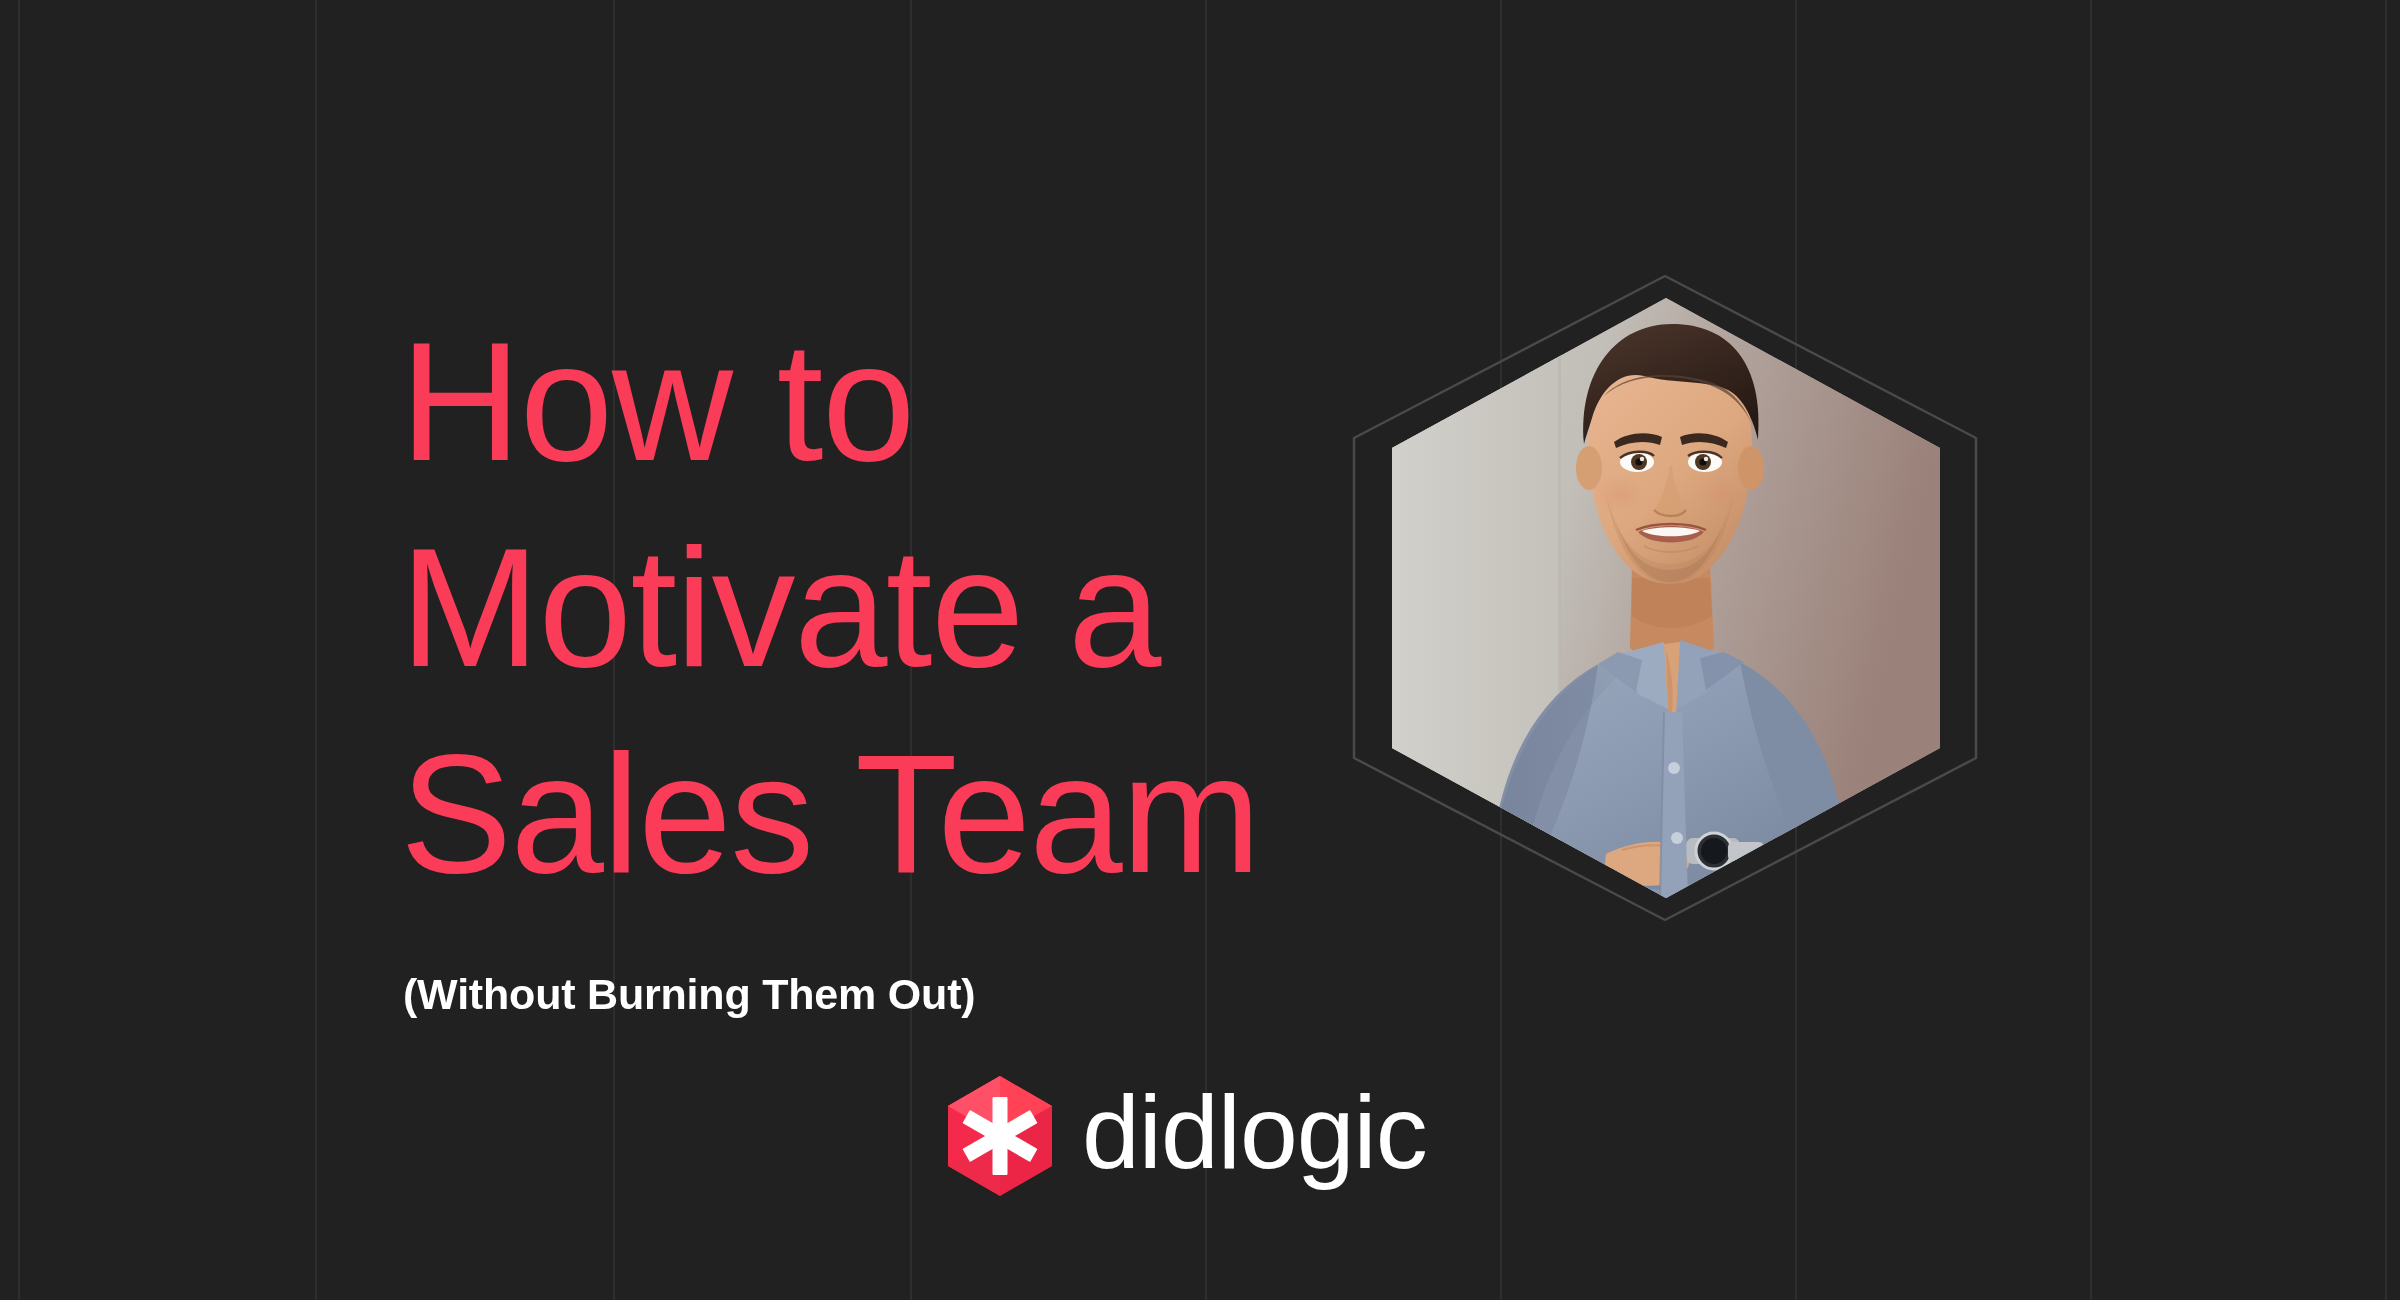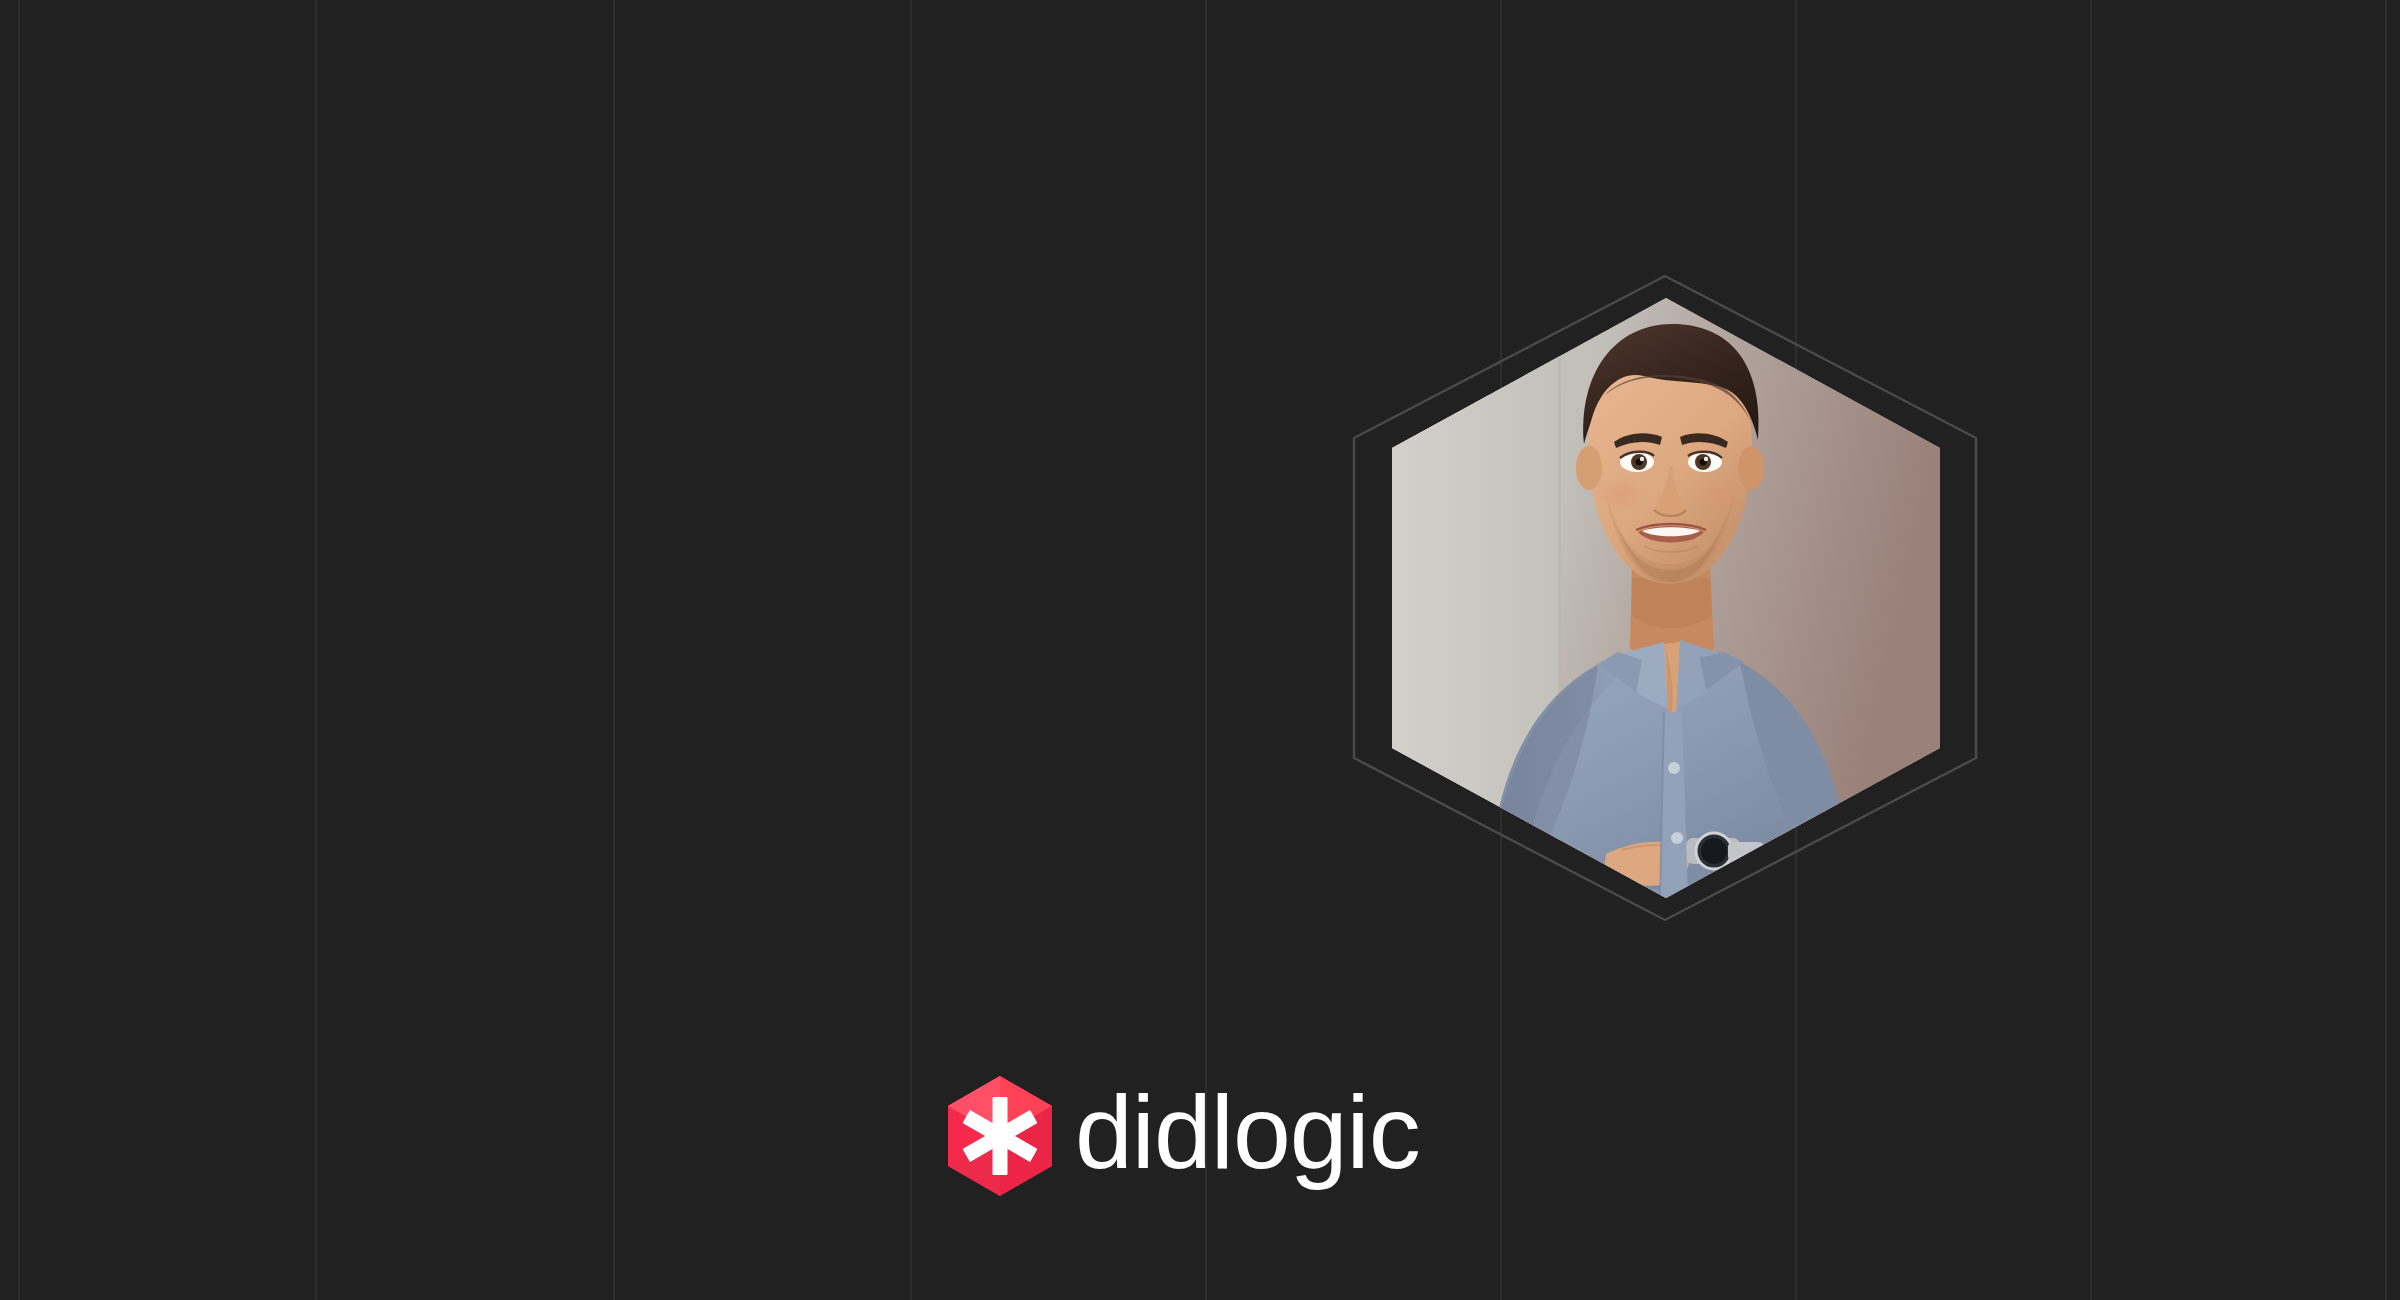--- a/index.html
+++ b/index.html
@@ -87,21 +87,21 @@
   }
   .hex-photo svg { display: block; }
 
   
   .logo {
     position: absolute;
     left: 948px;
     top: 1076px;
     display: flex;
     align-items: center;
-    gap: 23px;
+    gap: 30px;
   }
   .logo-mark {
     width: 104px;
     height: 120px;
     flex: 0 0 auto;
   }
   .logo-word {
     color: #ffffff;
     font-family: "Liberation Sans", sans-serif;
     font-size: 104px;
@@ -121,20 +121,26 @@
     <div class="gl" style="left:315px"></div>
     <div class="gl" style="left:613px"></div>
     <div class="gl" style="left:910px"></div>
     <div class="gl" style="left:1205px"></div>
     <div class="gl" style="left:1500px"></div>
     <div class="gl" style="left:1795px"></div>
     <div class="gl" style="left:2090px"></div>
     <div class="gl" style="left:2385px"></div>
   </div>
 
+  <div class="copy">
+    <h1 class="headline">How to
+Motivate a
+Sales Team</h1>
+    <p class="subhead">(Without Burning Them Out)</p>
+  </div>
 
   <div class="portrait-wrap">
 
     <svg class="hex-ring" viewBox="0 0 650 660">
       <path d="M325 8 L636 170 L636 490 L325 652 L14 490 L14 170 Z" fill="none" stroke="#4a4a4a" stroke-width="2.5" stroke-linejoin="round" vector-effect="non-scaling-stroke" style="stroke-linejoin:round"></path>
     </svg>
 
     <div class="hex-photo">
       <svg width="548" height="600" viewBox="0 0 548 600">
         <defs>

